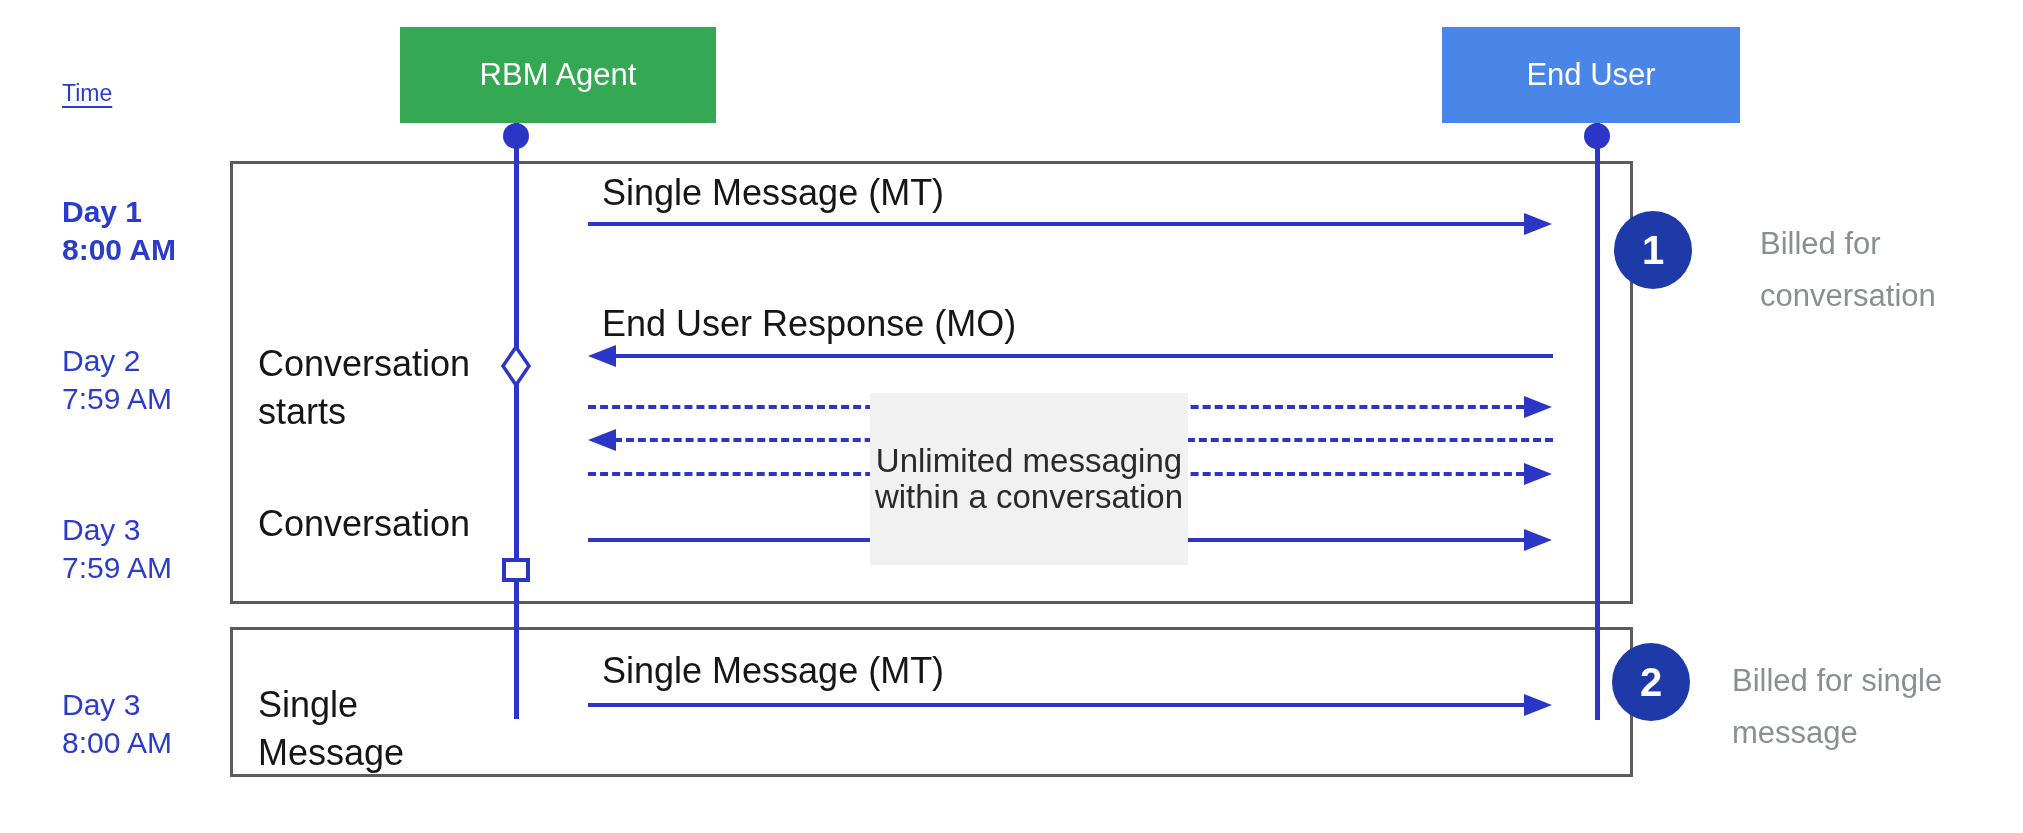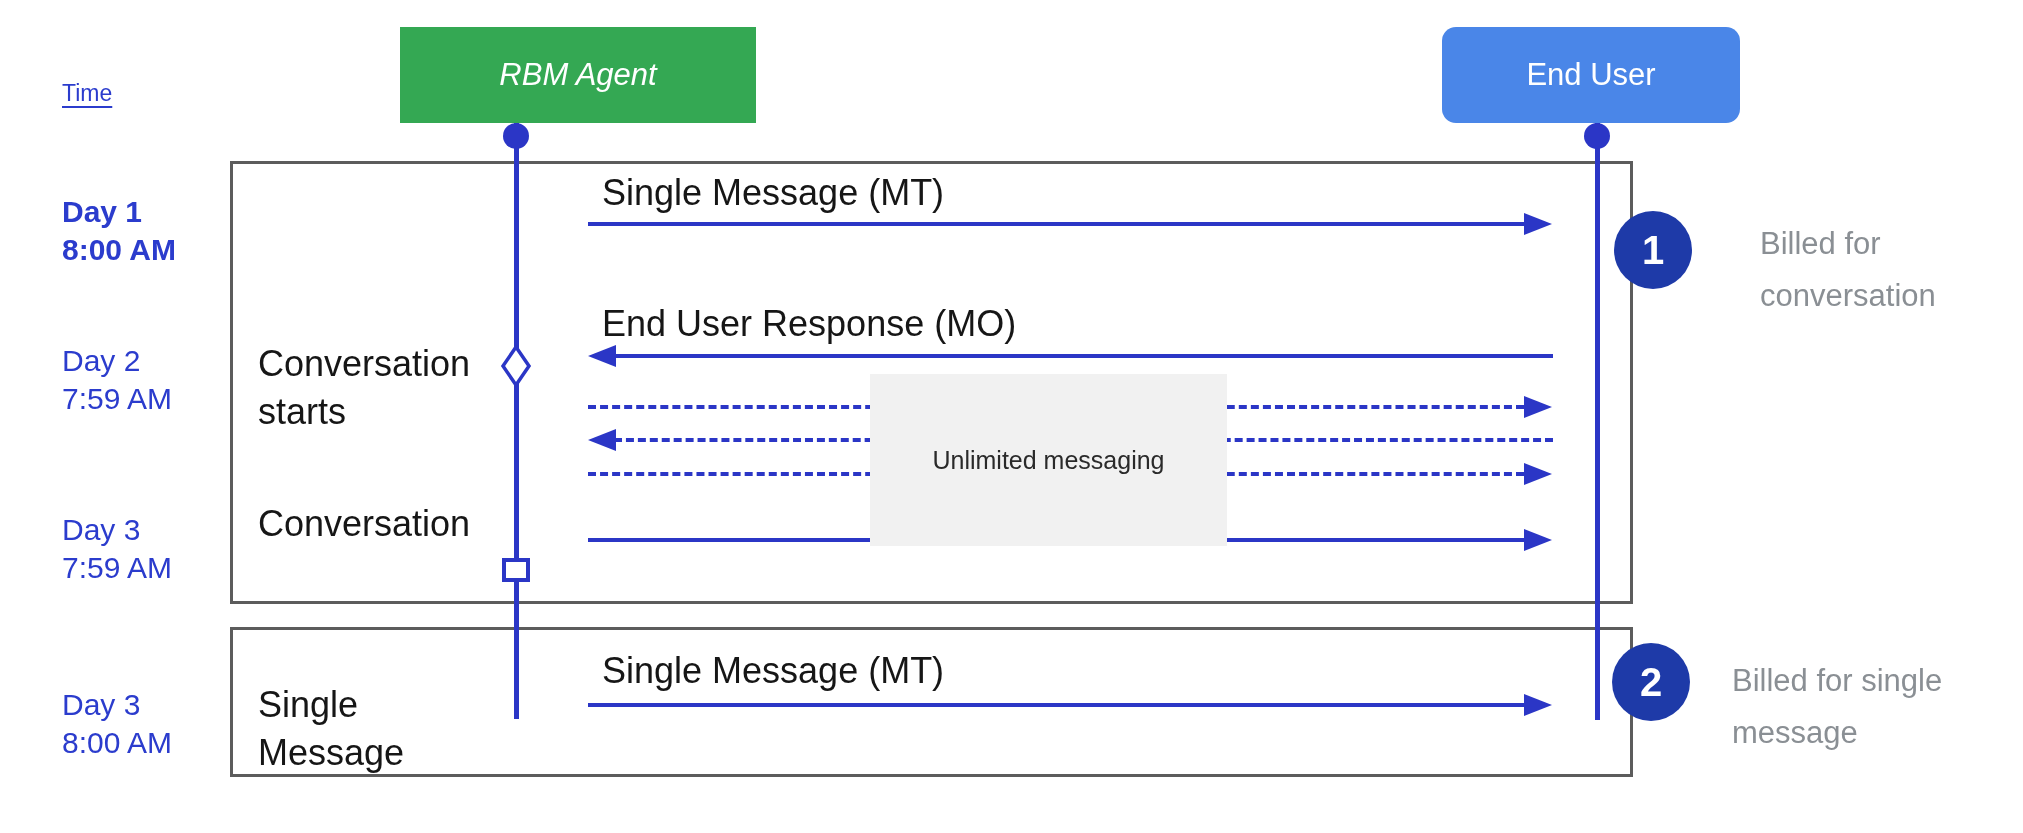--- a/index.html
+++ b/index.html
@@ -15,22 +15,22 @@
 
   
   .actor {
     height: 96px;
     display: flex;
     align-items: center;
     justify-content: center;
     color: #ffffff;
     font-size: 31px;
   }
-  .actor-agent { left: 400px; top: 27px; width: 356px; background: var(--agent-green); font-style: italic; }
-  .actor-user  { left: 1442px; top: 27px; width: 298px; background: var(--user-blue); border-radius: 14px; }
+  .actor-agent { left: 400px; top: 27px; width: 316px; background: var(--agent-green); }
+  .actor-user  { left: 1442px; top: 27px; width: 298px; background: var(--user-blue); }
 
   
   .time-label {
     left: 62px; top: 80px;
     font-size: 23px;
     color: var(--text-blue);
     text-decoration: underline;
     text-underline-offset: 5px;
   }
   .day {
@@ -103,29 +103,29 @@
   .marker-square {
     left: 502px; top: 558px;
     width: 28px; height: 24px;
     box-sizing: border-box;
     background: #ffffff;
     border: 4px solid var(--line-blue);
   }
 
   
   .panel {
-    left: 870px; top: 374px;
-    width: 357px; height: 172px;
+    left: 870px; top: 393px;
+    width: 318px; height: 172px;
     background: var(--panel-gray);
     display: flex;
     flex-direction: column;
     justify-content: center;
     align-items: center;
     text-align: center;
-    font-size: 25px;
+    font-size: 33px;
     line-height: 36px;
     color: #2a2a2a;
   }
   .panel span { display: block; }
 
   
   .badge {
     width: 78px; height: 78px; border-radius: 50%;
     background: var(--badge-navy);
     color: #ffffff;
@@ -169,20 +169,21 @@
   <div class="abs head-left" style="left:588px; top:429px;"></div>
 
   <div class="abs line-dashed" style="left:588px; top:472px; width:936px;"></div>
   <div class="abs head-right" style="left:1524px; top:463px;"></div>
 
   <div class="abs line-solid" style="left:588px; top:538px; width:936px;"></div>
   <div class="abs head-right" style="left:1524px; top:529px;"></div>
 
   <div class="abs panel">
     <span>Unlimited messaging</span>
+    <span>within a conversation</span>
   </div>
 
   <div class="abs msg-label" style="left:602px; top:650px;">Single Message (MT)</div>
   <div class="abs line-solid" style="left:588px; top:703px; width:936px;"></div>
   <div class="abs head-right" style="left:1524px; top:694px;"></div>
 
   <div class="abs lifeline lifeline-agent"></div>
   <div class="abs lifeline lifeline-user"></div>
   <div class="abs dot dot-agent"></div>
   <div class="abs dot dot-user"></div>

